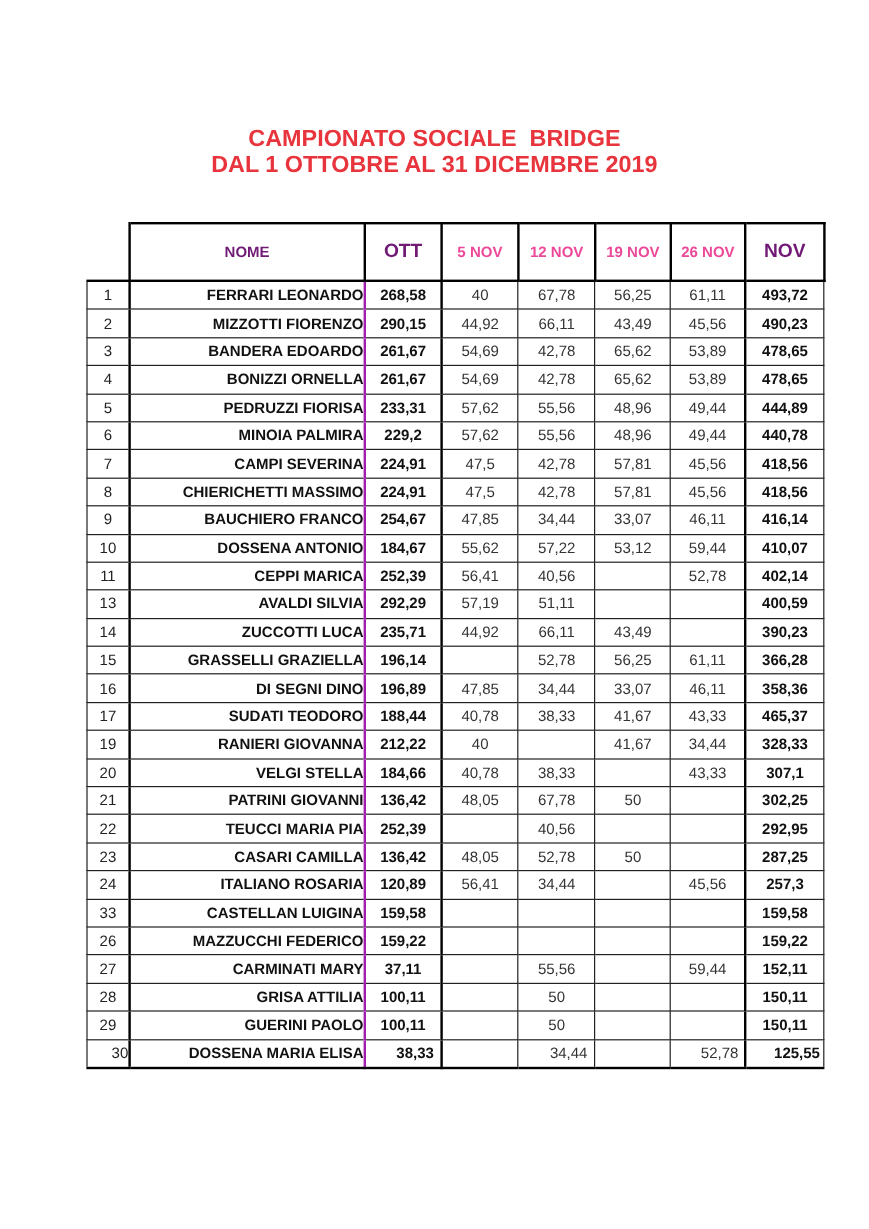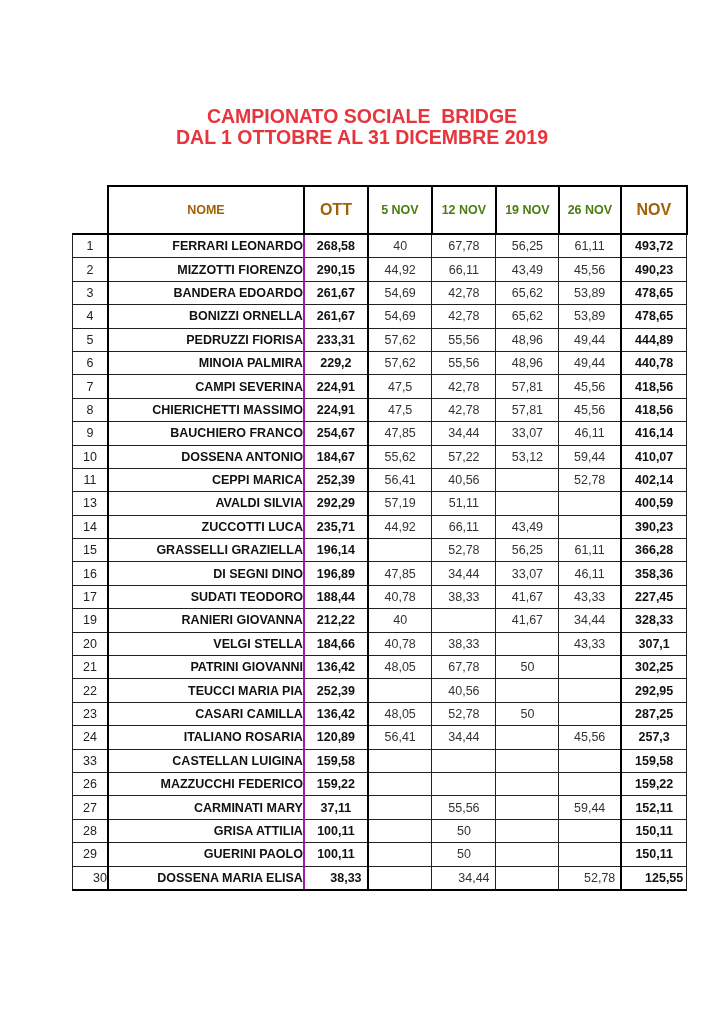--- a/index.html
+++ b/index.html
@@ -6,23 +6,23 @@
     body { width: 724px; height: 1024px; position: relative; overflow: hidden;
            font-family: "Liberation Sans", sans-serif; color: #111; }
     .title { position: absolute; left: 0; width: 724px; text-align: center;
              color: #e8343c; font-weight: bold; font-size: 19.5px; line-height: 22px; }
     .title.l1 { top: 105px; white-space: pre; }
     .title.l2 { top: 126px; }
     table { position: absolute; left: 72px; top: 185px; border-collapse: collapse;
             table-layout: fixed; }
     td, th { padding: 0; overflow: hidden; white-space: nowrap; }
     thead th { height: 46px; border: 2px solid #000; font-weight: bold; font-size: 12.5px;
-               text-align: center; color: #4d7c0f; }
+               text-align: center; color: #ec4899; }
     thead th.idx { border: none; border-bottom: 2px solid #000; border-right: 2px solid #000; }
-    thead th.red { color: #a16207; }
+    thead th.red { color: #701a75; }
     thead th.big { font-size: 16px; margin-left: 41px; }
     tbody td { height: 22.4px; border: 1px solid #222; font-size: 12.5px; text-align: center; }
     tbody td.idx { color: #222; }
     tbody td.name { text-align: right; padding-left: 6px; font-weight: bold;
                     border-left: 2px solid #000; border-right: 2px solid #a21caf; }
     tbody td.ott { font-weight: bold; border-right: 2px solid #000; margin-left: 44px; }
     tbody td.wk { color: #333; }
     tbody td.nov { font-weight: bold; border-left: 2px solid #000; margin-left: 30px; }
     tbody tr:last-child td { border-bottom: 2px solid #000; padding-left: 20px; }
     tbody td.idx { border-left: 1px solid #222; }
@@ -208,21 +208,21 @@
         <td class="nov">358,36</td>
       </tr>
       <tr>
         <td class="idx">17</td>
         <td class="name">SUDATI TEODORO</td>
         <td class="ott">188,44</td>
         <td class="wk">40,78</td>
         <td class="wk">38,33</td>
         <td class="wk">41,67</td>
         <td class="wk">43,33</td>
-        <td class="nov">227,45</td>
+        <td class="nov">465,37</td>
       </tr>
       <tr>
         <td class="idx">19</td>
         <td class="name">RANIERI GIOVANNA</td>
         <td class="ott">212,22</td>
         <td class="wk">40</td>
         <td class="wk"></td>
         <td class="wk">41,67</td>
         <td class="wk">34,44</td>
         <td class="nov">328,33</td>

